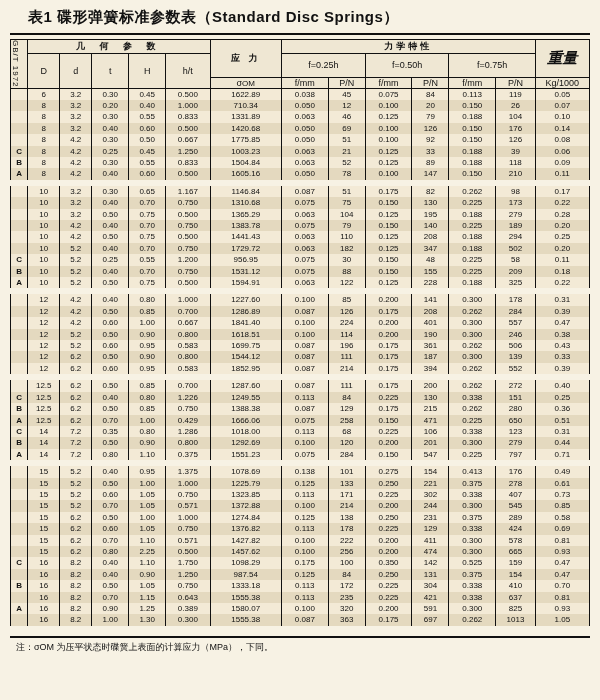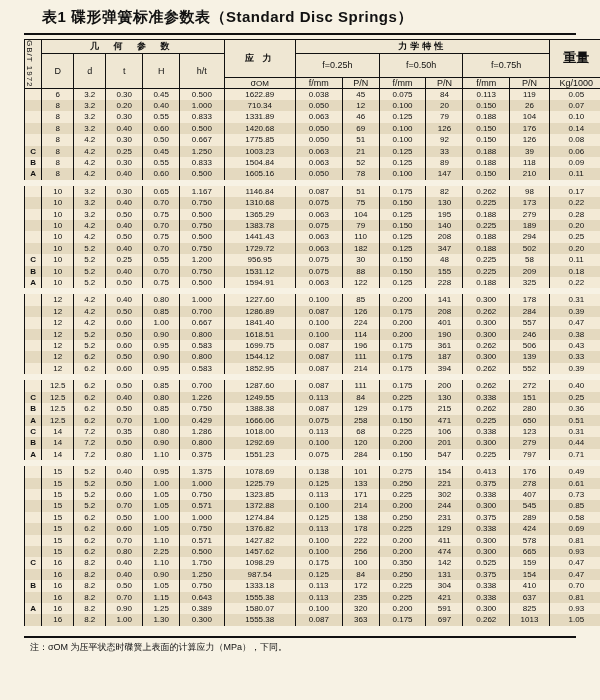--- a/index.html
+++ b/index.html
@@ -3,21 +3,21 @@
 <meta charset="utf-8">
 <style>
   html,body{margin:0;padding:0;}
   body{
     width:600px;height:700px;
     background:#f7f2e4;
     font-family:"Liberation Sans", sans-serif;
     color:#111;
     overflow:hidden;
   }
-  .page{position:relative;width:600px;height:551px;box-sizing:border-box;padding:0 24px;}
+  .page{position:relative;width:600px;height:551px;box-sizing:border-box;padding:0 10px;}
   .title{
     font-size:15px;font-weight:bold;letter-spacing:0.5px;
     padding:8px 0 6px 18px;white-space:nowrap;
   }
   .rule{height:2px;background:#111;margin:0 0 0 0;}
   .tablewrap{margin-top:4px;}
   table{border-collapse:collapse;width:580px;table-layout:fixed;font-size:8px;}
   td,th{padding:0;margin:0;text-align:center;vertical-align:middle;font-weight:normal;}
   
   .hdr td{border:1px solid #111;font-size:9px;background:#efe7d3;}
@@ -76,21 +76,21 @@
 
       <tbody>
           <tr class="hdr">
         <td rowspan="3" class="leftcol">
           <div class="vert">GB/T 1972</div>
         </td>
         <td colspan="5" class="bigcn">几 何 参 数</td>
         <td rowspan="2" class="midcn">应 力</td>
         <td colspan="6" class="midcn">力学特性</td>
         <td rowspan="2">
-          <div style="font-size:13px;font-weight:bold;line-height:12px;">重量</div>
+          <div style="font-size:15px;font-weight:bold;line-height:12px;font-style:italic;">重量</div>
         </td>
       </tr>
 
       <tr class="hdr">
         <td rowspan="2">D</td>
         <td rowspan="2">d</td>
         <td rowspan="2">t</td>
         <td rowspan="2">H</td>
         <td rowspan="2">h/t</td>
         <td colspan="2">f=0.25h</td>

